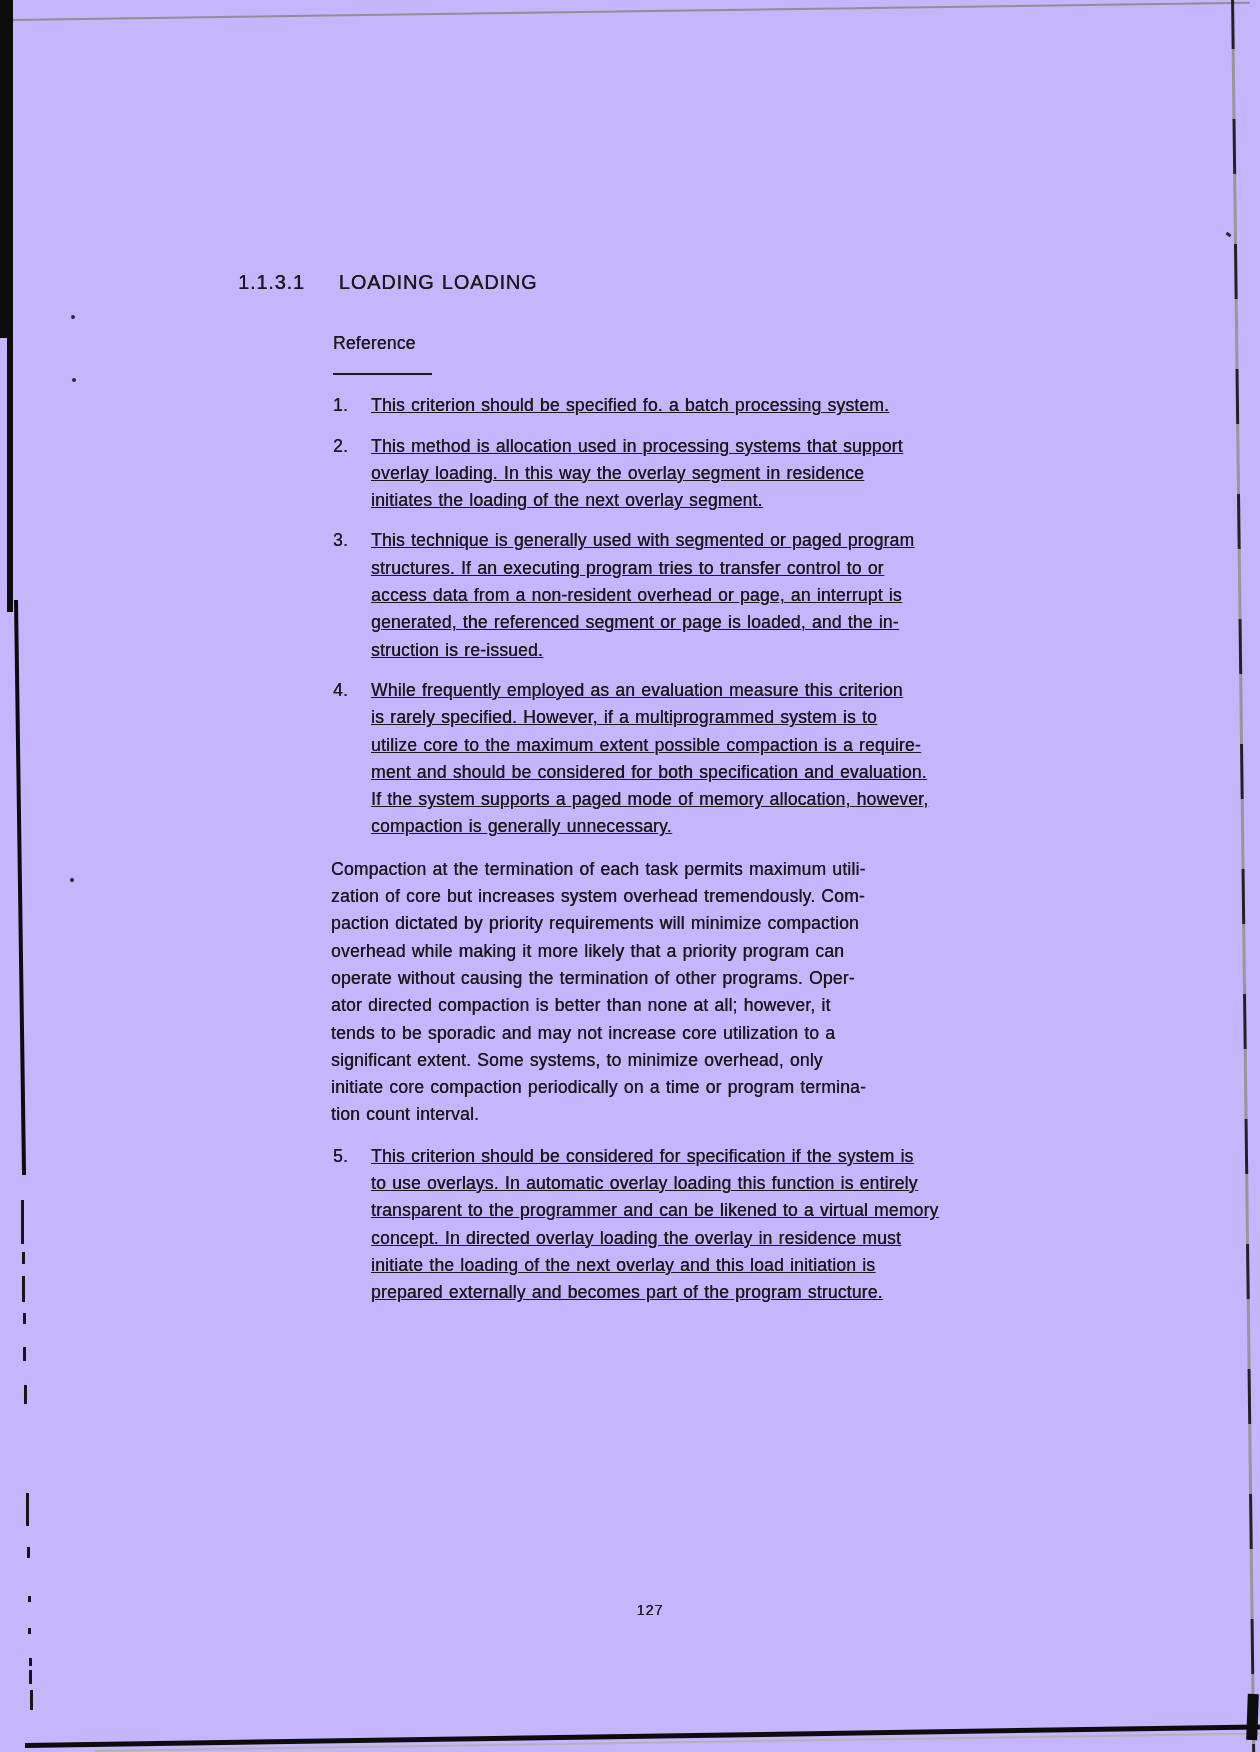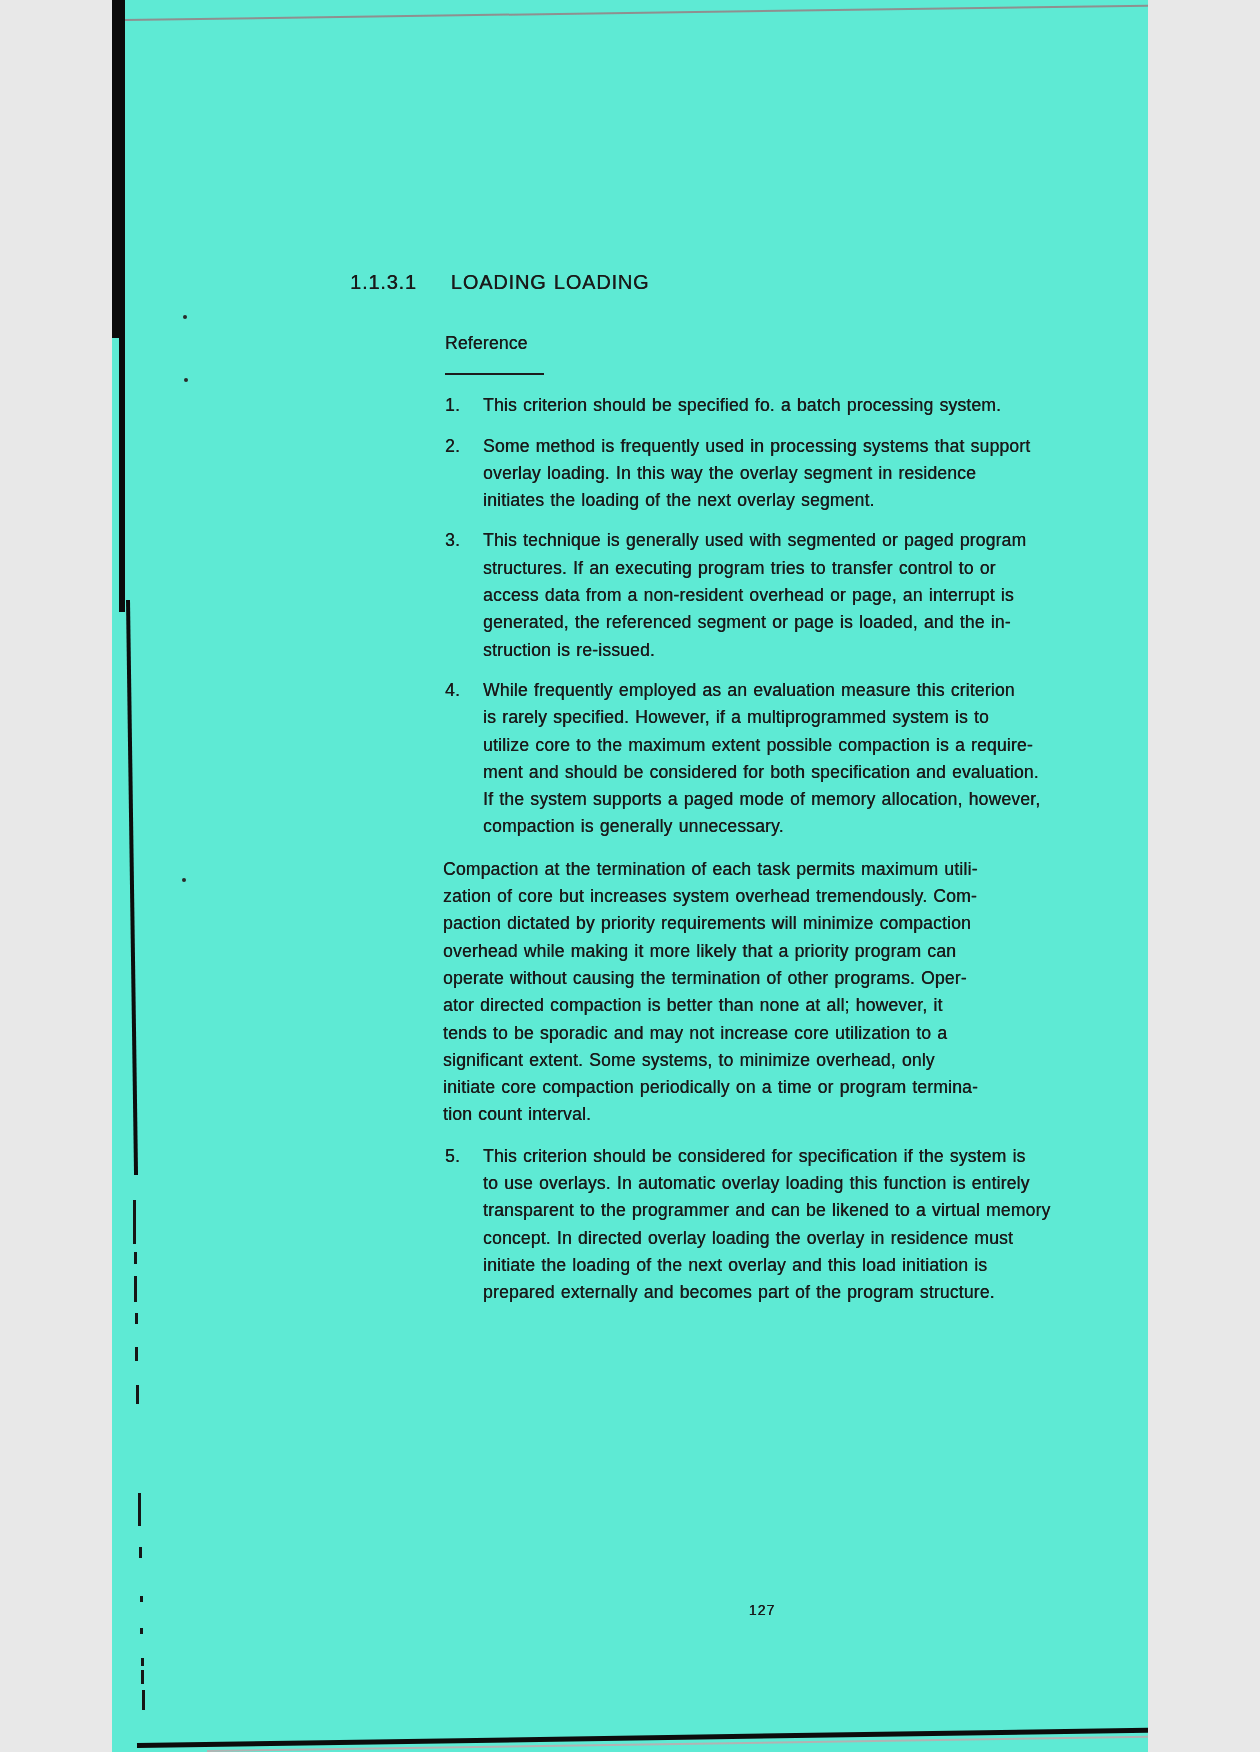--- a/index.html
+++ b/index.html
@@ -1,41 +1,41 @@
 <!DOCTYPE html>
 <html><head>
 <meta charset="utf-8">
 <style>
   html,body{margin:0;padding:0;background:#e8e8e8;}
   .page{
     position:relative;
-    width:1036px;height:1752px;
+    width:1260px;height:1752px;
     margin:0 auto;
-    background:#5eead4;
+    background:#c4b5fd;
     overflow:hidden;
     font-family:"Liberation Sans", sans-serif;
     color:#1a1a1a;
   }
   
   .content{
     position:absolute;left:238px;top:270px;width:780px;
     font-size:17.5px;line-height:27.3px;
     letter-spacing:0.2px;word-spacing:1px;
     text-shadow:0.35px 0 0 #1a1a1a;
   }
   .heading{display:flex;gap:34px;font-size:20px;letter-spacing:0.8px;line-height:24px;}
   .reference{margin-top:36px;margin-left:95px;}
   .reference .ref-text{
     display:inline-block;border-bottom:2.5px solid #1c1c1c;
     padding:0 16px 16px 0;
   }
   .list{margin-top:17px;margin-left:95px;}
   .item{display:flex;margin-bottom:13px;}
   .item .num{flex:0 0 38px;}
-  .item .txt{width:648px;white-space:pre-line;}
+  .item .txt{width:648px;white-space:pre-line;text-decoration:underline;}
   .para{
     margin:15px 0 14px 93px;width:648px;white-space:pre-line;
   }
   .page-number{
     position:absolute;left:560px;top:1602px;width:180px;
     text-align:center;font-size:14px;letter-spacing:1px;
     text-shadow:0.3px 0 0 #1a1a1a;
   }
   
   .art{position:absolute;background:#0c0c0c;}
@@ -112,21 +112,21 @@
 
     <div class="list">
 
       <div class="item">
         <span class="num">1.</span>
         <span class="txt">This criterion should be specified fo. a batch processing system.</span>
       </div>
 
       <div class="item">
         <span class="num">2.</span>
-        <span class="txt">Some method is frequently used in processing systems that support
+        <span class="txt">This method is allocation used in processing systems that support
 overlay loading.  In this way the overlay segment in residence
 initiates the loading of the next overlay segment.</span>
       </div>
 
       <div class="item">
         <span class="num">3.</span>
         <span class="txt">This technique is generally used with segmented or paged program
 structures.  If an executing program tries to transfer control to or
 access data from a non-resident overhead or page, an interrupt is
 generated, the referenced segment or page is loaded, and the in-

